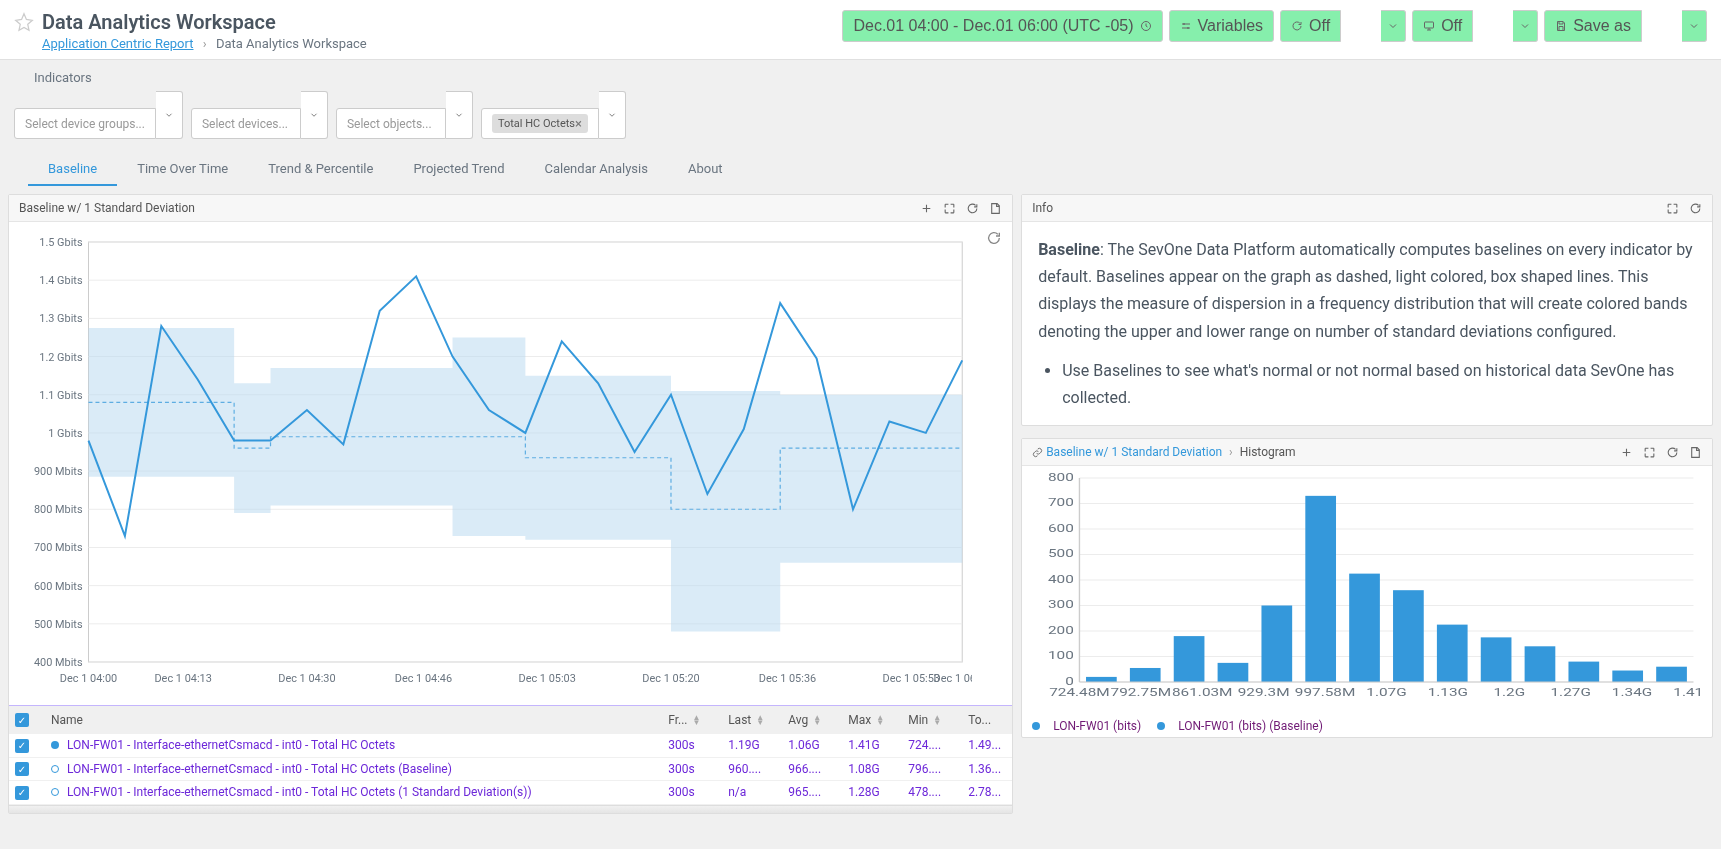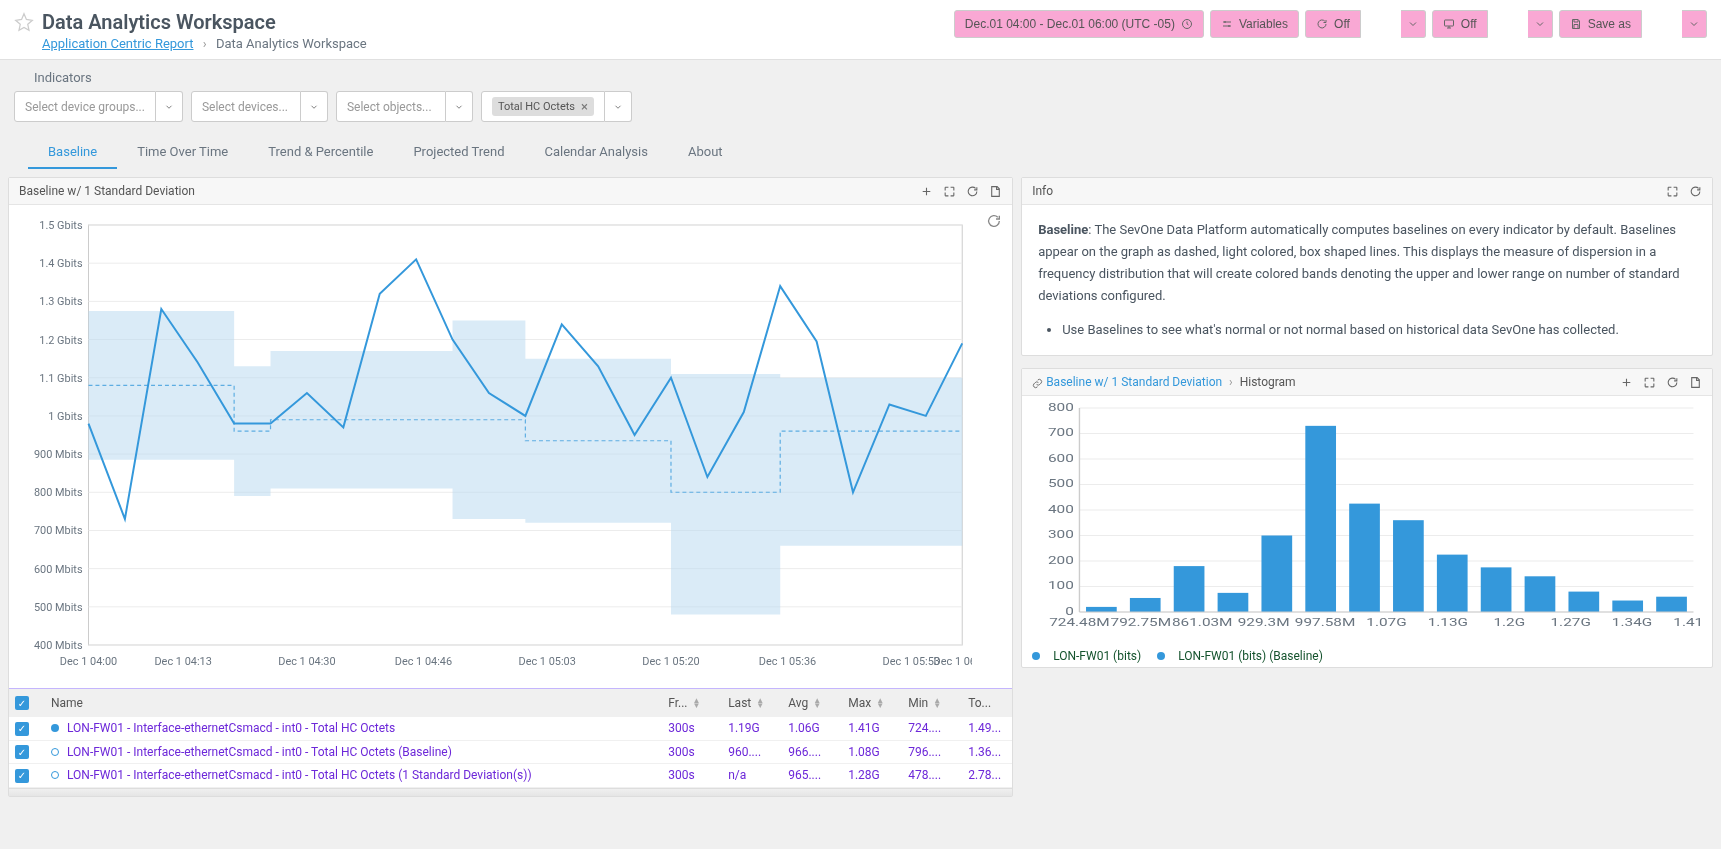--- a/index.html
+++ b/index.html
@@ -5,33 +5,33 @@
 * { box-sizing: border-box; margin: 0; padding: 0; }
 body { font-family: -apple-system, "Segoe UI", Roboto, Arial, sans-serif; font-size: 13px; color: #4a5560; background: #f0f0f0; }
 .header { background: #fff; padding: 10px 14px 8px; display: flex; align-items: flex-start; border-bottom: 1px solid #e0e0e0; }
 .star { width: 20px; height: 20px; color: #ccc; margin-right: 8px; margin-top: 2px; cursor: pointer; }
 .title-block { flex: 1; }
 .page-title { font-size: 20px; font-weight: 600; color: #4a5560; }
 .breadcrumb { font-size: 13px; color: #6a7580; margin-top: 2px; }
 .breadcrumb a { color: #3498db; text-decoration: underline; cursor: pointer; }
 .breadcrumb .sep { margin: 0 6px; color: #999; }
 .header-controls { display: flex; gap: 6px; align-items: center; }
-.btn { background: #f9a8d4; border: 1px solid #ccc; border-radius: 3px; padding: 6px 10px; font-size: 12px; color: #555; display: inline-flex; align-items: center; gap: 6px; cursor: pointer; }
+.btn { background: #86efac; border: 1px solid #ccc; border-radius: 3px; padding: 6px 10px; font-size: 16px; color: #555; display: inline-flex; align-items: center; gap: 6px; cursor: pointer; }
 .btn svg { width: 12px; height: 12px; fill: #666; }
 .btn-split { display: flex; gap: 40px; }
 .btn-split .btn:first-child { border-top-right-radius: 0; border-bottom-right-radius: 0; }
 .btn-split .btn:last-child { border-left: none; border-top-left-radius: 0; border-bottom-left-radius: 0; padding: 6px 6px; }
 
 .filter-bar { background: #f0f0f0; padding: 10px 14px 0; }
 .filter-label { font-size: 13px; color: #6a7580; margin-bottom: 6px; margin-left: 20px; }
 .filter-row { display: flex; gap: 8px; flex-wrap: wrap; }
 .selector { display: flex; }
-.selector-main { background: #fff; border: 1px solid #ccc; border-radius: 3px 0 0 3px; padding: 5px 10px; font-size: 12px; color: #999; min-width: 110px; display: flex; align-items: center; }
+.selector-main { background: #fff; border: 1px solid #ccc; border-radius: 3px 0 0 3px; padding: 5px 10px; font-size: 12px; color: #999; min-width: 110px; display: flex; align-items: center; margin-top: 17px; }
 .selector-drop { background: #fff; border: 1px solid #ccc; border-left: none; border-radius: 0 3px 3px 0; padding: 5px 8px; display: flex; align-items: center; }
-.token { background: #ddd; border-radius: 3px; padding: 3px 6px; font-size: 11px; color: #555; display: inline-flex; gap: 6px; }
+.token { background: #ddd; border-radius: 3px; padding: 3px 6px; font-size: 11px; color: #555; display: inline-flex; }
 .token-x { cursor: pointer; color: #777; font-size: 13px; line-height: 1; }
 
 .tabs { display: flex; gap: 0; padding: 14px 14px 0; background: #f0f0f0; }
 .tab { padding: 8px 20px; font-size: 13px; color: #6a7580; cursor: pointer; border-bottom: 2px solid transparent; }
 .tab.active { color: #3498db; border-bottom-color: #3498db; }
 
 .workspace { display: flex; gap: 8px; padding: 8px; background: #f0f0f0; }
 .panel { background: #fff; border: 1px solid #ddd; border-radius: 2px; display: flex; flex-direction: column; }
 .panel-left { flex: 1.45; }
 .panel-right { flex: 1; display: flex; flex-direction: column; gap: 12px; }
@@ -54,27 +54,27 @@
 .legend-hdr { background: #f0f0f0; display: grid; grid-template-columns: 36px 1fr 60px 60px 60px 60px 60px 50px; align-items: center; padding: 5px 0; color: #555; }
 .legend-hdr > div { padding: 2px 6px; display: flex; align-items: center; gap: 2px; }
 .legend-row { display: grid; grid-template-columns: 36px 1fr 60px 60px 60px 60px 60px 50px; align-items: center; border-bottom: 1px solid #f0f0f0; }
 .legend-row > div { padding: 4px 6px; overflow: hidden; text-overflow: ellipsis; white-space: nowrap; color: #6d28d9; }
 .chk { width: 14px; height: 14px; background: #3498db; border-radius: 2px; display: inline-flex; align-items: center; justify-content: center; }
 .chk::after { content: "✓"; color: #fff; font-size: 10px; }
 .dot { width: 8px; height: 8px; border-radius: 50%; background: #3498db; display: inline-block; margin-right: 8px; }
 .dot.o { background: #fff; border: 1.5px solid #3498db; }
 .sort-ic { font-size: 8px; color: #aaa; display: flex; flex-direction: column; line-height: 5px; margin-left: 3px; }
 
-.info-body { padding: 14px 16px; font-size: 13px; line-height: 1.7; color: #4a5560; }
+.info-body { padding: 14px 16px; font-size: 16px; line-height: 1.7; color: #4a5560; }
 .info-body ul { margin: 12px 0 0 24px; }
 
 .hist-body { padding: 6px 10px 10px; }
 .hist-svg { width: 100%; height: 230px; }
 .bar { fill: #3498db; }
-.hist-legend { font-size: 12px; color: #14532d; padding: 4px 10px; display: flex; gap: 16px; }
+.hist-legend { font-size: 12px; color: #701a75; padding: 4px 10px; display: flex; gap: 16px; }
 .hist-legend .item { display: flex; align-items: center; gap: 5px; }
 .bc-link { color: #3498db; cursor: pointer; }
 .scrollbar-stub { height: 8px; background: linear-gradient(#f0f0f0,#e5e5e5); border-top: 1px solid #ddd; }
 </style>
 </head>
 <body>
 
 <div class="header">
   <svg class="star" viewBox="0 0 24 24">
       <path fill="none" stroke="#ccc" stroke-width="1.5" d="M12 2l2.9 6.9L22 10l-5.5 4.8L18 22l-6-3.5L6 22l1.5-7.2L2 10l7.1-1.1z"></path>

